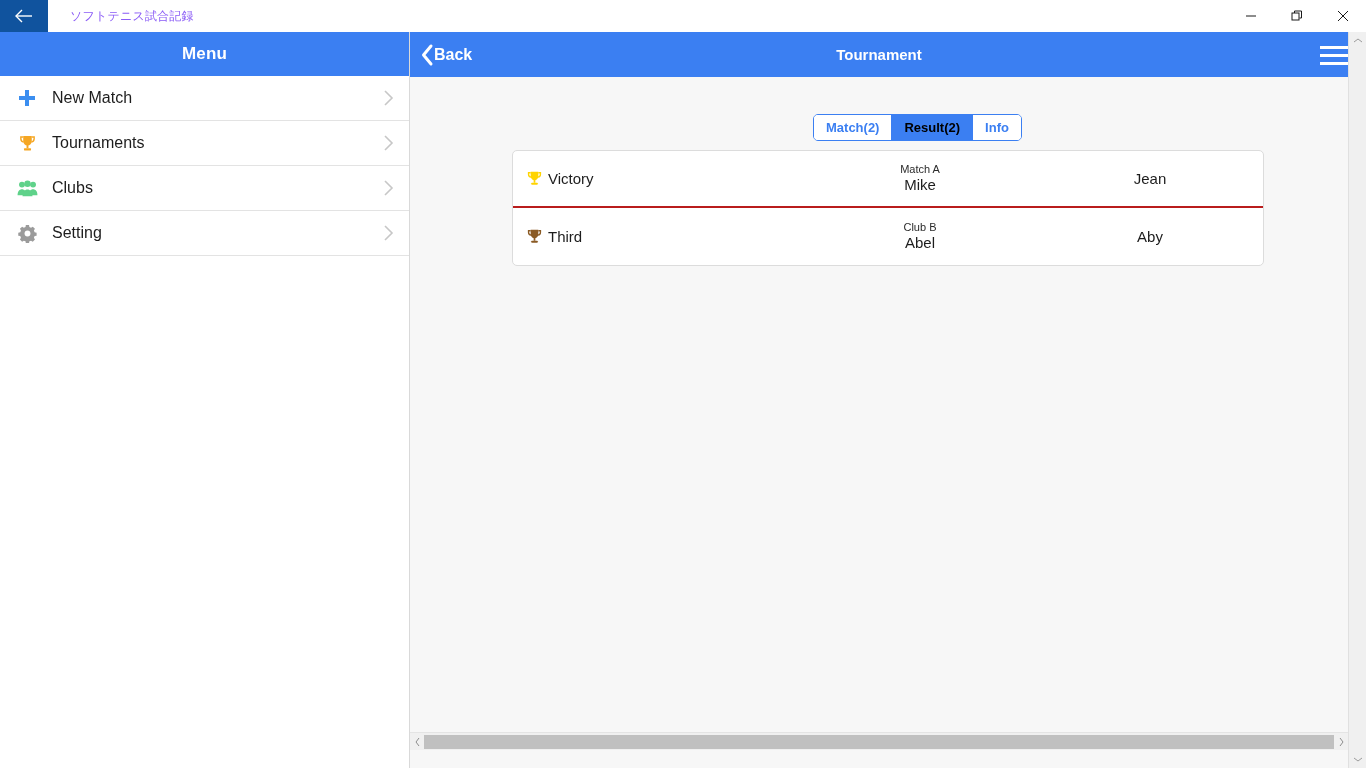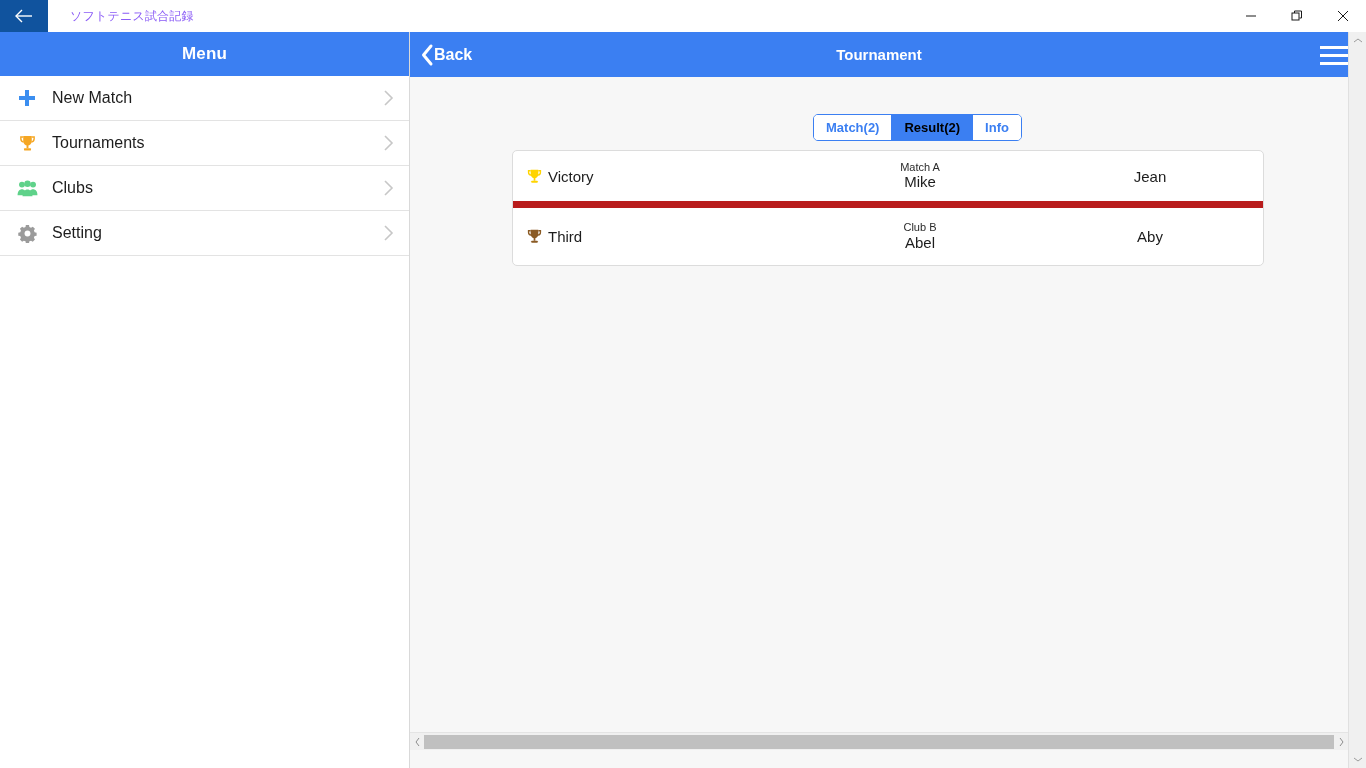--- a/index.html
+++ b/index.html
@@ -219,21 +219,21 @@
     background: #ffffff;
     border: 1px solid #dcdcdc;
     border-radius: 5px;
     box-sizing: border-box;
     overflow: hidden;
   }
   .result-row {
     height: 57px;
     display: flex;
     align-items: center;
-    border-bottom: 7px solid #b91c1c;
+    border-bottom: 2px solid #b91c1c;
     box-sizing: border-box;
   }
   .result-row:last-child { border-bottom: none; }
 
   .rank-cell {
     width: 272px;
     flex: 0 0 272px;
     display: flex;
     align-items: center;
     padding-left: 13px;

